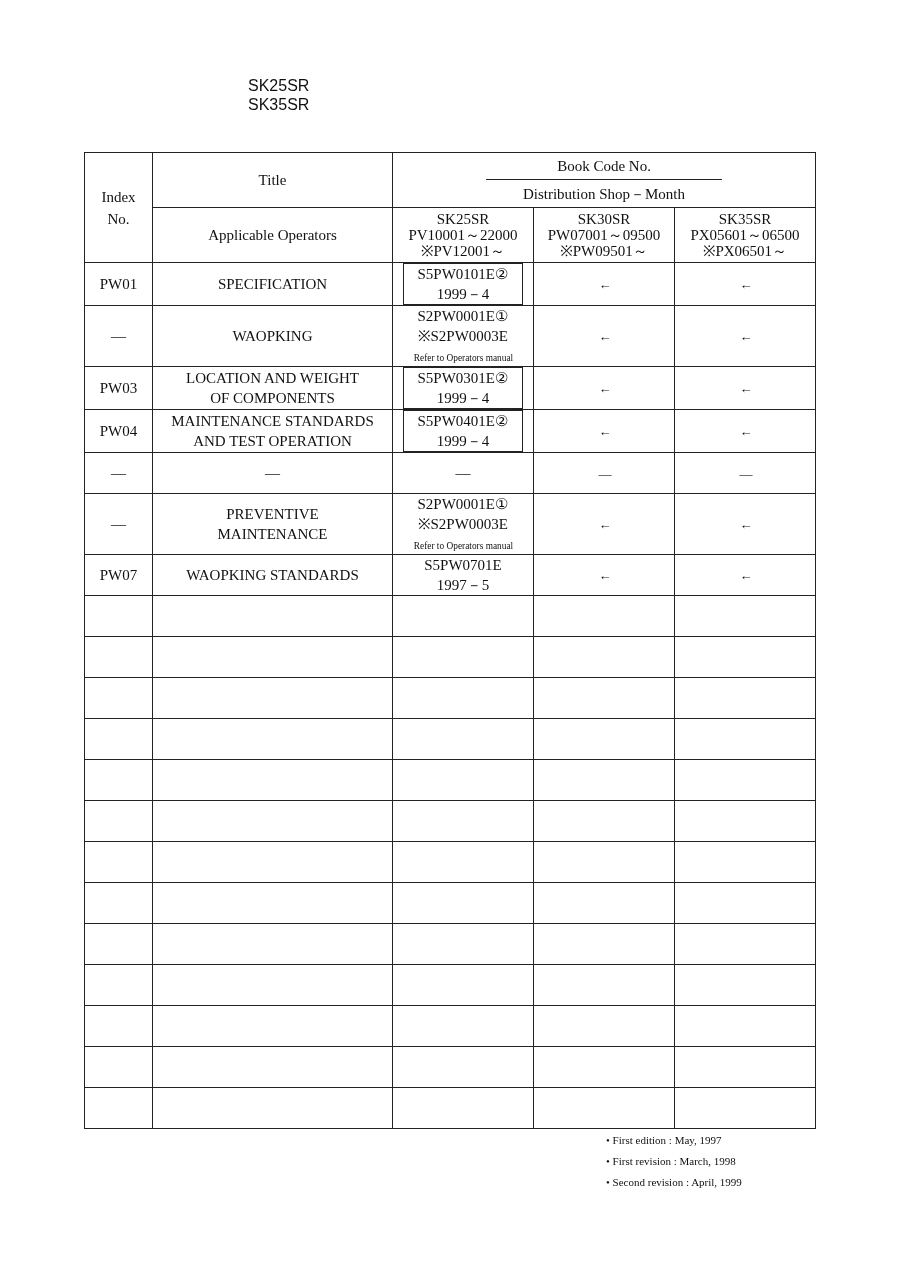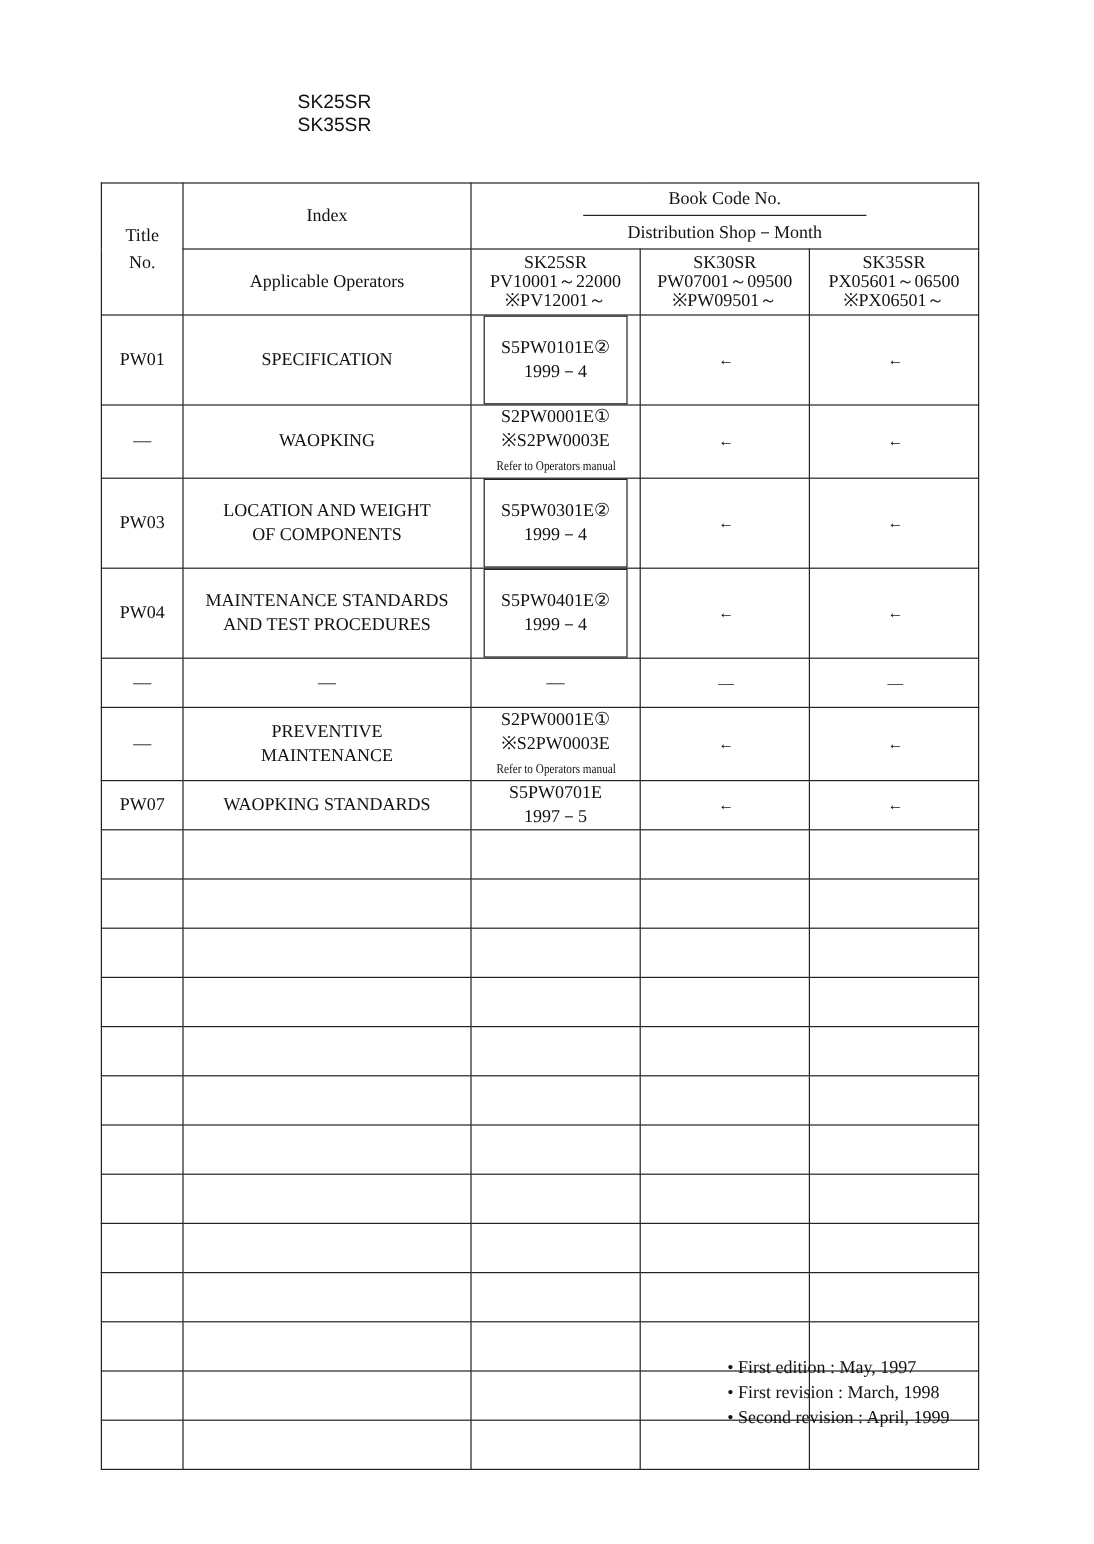--- a/index.html
+++ b/index.html
@@ -6,47 +6,47 @@
   body { width: 912px; height: 1287px; position: relative; overflow: hidden; color: #111; }
   .header { position: absolute; left: 248px; top: 76px; font-family: "Liberation Sans", sans-serif; font-size: 16px; line-height: 19px; color: #111; }
   .header .line { white-space: pre; }
   .header .title { margin-left: 12px; letter-spacing: 0.3px; }
   table.manual { position: absolute; left: 84px; top: 152px; border-collapse: collapse; table-layout: fixed; font-family: "Liberation Serif", serif; font-size: 15px; color: #111; }
   table.manual td { border: 1.4px solid #222; text-align: center; vertical-align: middle; padding: 0; line-height: 20px; }
   .c-index { width: 68px; }
   .c-title { width: 240px; }
   .c-code { width: 141px; }
   .small { font-size: 11px; line-height: 14px; transform: scaleX(0.85); display: inline-block; white-space: nowrap; }
-  .boxed { display: inline-block; border: 1.3px solid #222; padding: 16px 3px; line-height: 20px; min-width: 112px; }
+  .boxed { display: inline-block; border: 1.3px solid #222; padding: 0 3px; line-height: 20px; min-width: 112px; }
   .arrow { display: inline-block; font-size: 13px; letter-spacing: -2px; }
   .hdr-split { border-bottom: 1.4px solid #222; margin: 0 auto; width: 236px; padding-bottom: 3px; }
   .hdr-sub { padding-top: 4px; }
-  .notes { position: absolute; left: 606px; top: 1130px; font-family: "Liberation Serif", serif; font-size: 15px; line-height: 21px; color: #111; }
+  .notes { position: absolute; left: 606px; top: 1130px; font-family: "Liberation Serif", serif; font-size: 11px; line-height: 21px; color: #111; }
   .notes .note::before { content: "• "; }
 </style>
 </head>
 <body>
 
 <div class="header">
   <div class="line"><span>SK25SR</span></div>
   <div class="line"><span>SK35SR</span></div>
 </div>
 
 <table class="manual">
   <colgroup>
     <col class="c-index">
       <col class="c-title">
       <col class="c-code">
       <col class="c-code">
       <col class="c-code">
   </colgroup>
   <tbody id="tbody">
     <tr style="height:55px">
-      <td rowspan="2"><span style="display:inline-block;width:40px;line-height:22px;">Title No.</span></td>
-      <td>Index</td>
+      <td rowspan="2"><span style="display:inline-block;width:40px;line-height:22px;">Index No.</span></td>
+      <td>Title</td>
       <td colspan="3">
         <div class="hdr-split">Book Code No.</div>
         <div class="hdr-sub">Distribution Shop－Month</div>
       </td>
     </tr>
     <tr style="height:55px">
       <td>Applicable Operators</td>
       <td style="line-height:16px;">
         <div>SK25SR</div>
         <div>PV10001～22000</div>
@@ -94,21 +94,21 @@
           <div>OF COMPONENTS</div>
         </td>
         <td><div class="boxed"><div>S5PW0301E②</div><div>1999－4</div></div></td>
         <td><span class="arrow">←</span></td>
         <td><span class="arrow">←</span></td>
       </tr>
       <tr style="height:41px">
         <td>PW04</td>
         <td>
           <div>MAINTENANCE STANDARDS</div>
-          <div>AND TEST PROCEDURES</div>
+          <div>AND TEST OPERATION</div>
         </td>
         <td><div class="boxed"><div>S5PW0401E②</div><div>1999－4</div></div></td>
         <td><span class="arrow">←</span></td>
         <td><span class="arrow">←</span></td>
       </tr>
       <tr style="height:41px">
         <td>—</td>
         <td>
           <div>—</div>
         </td>

